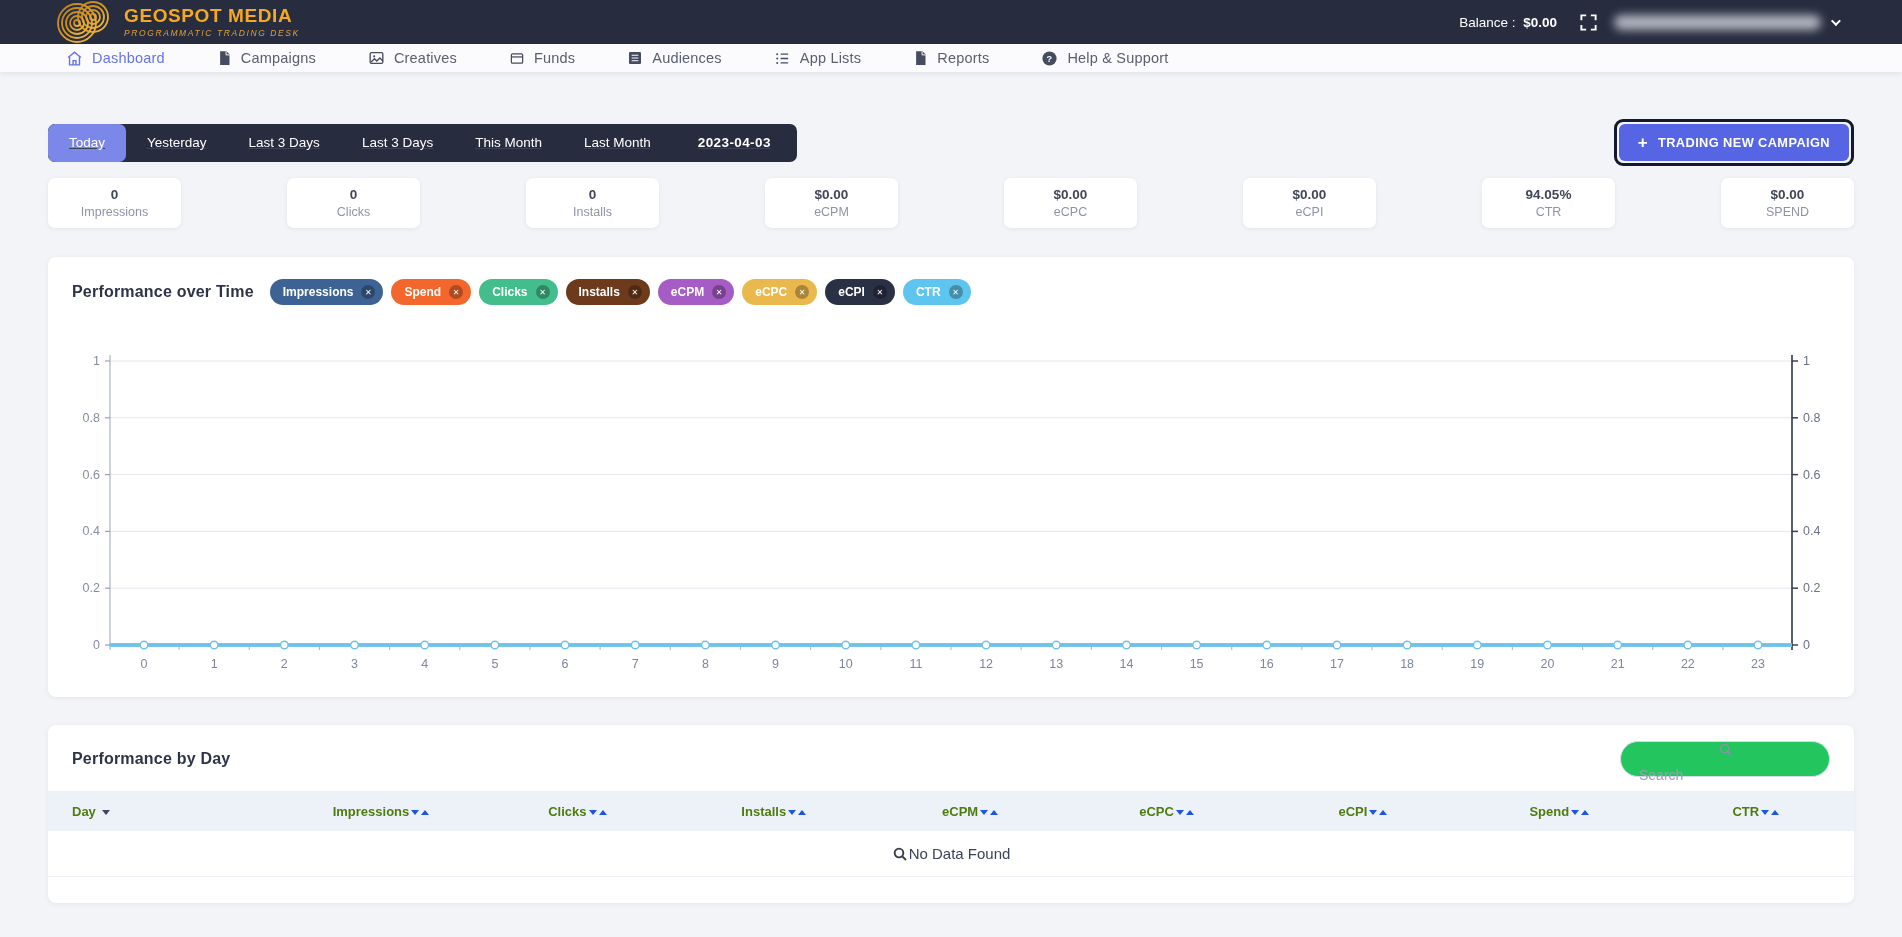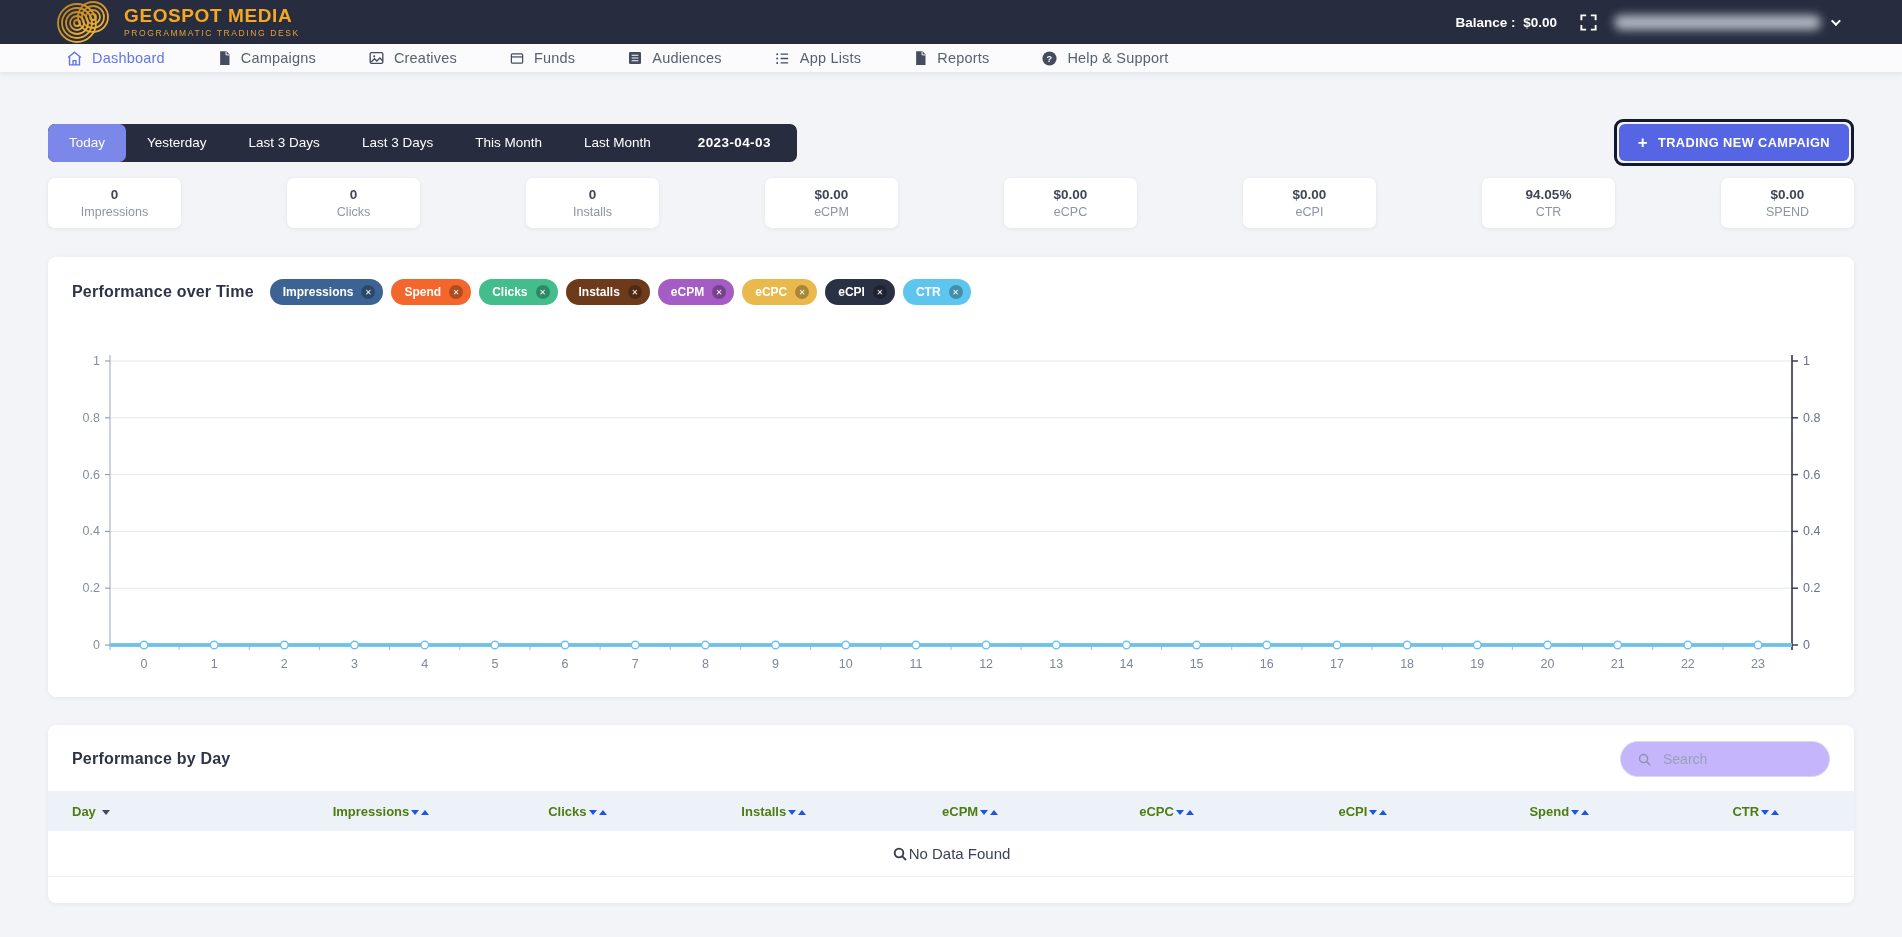--- a/index.html
+++ b/index.html
@@ -13,24 +13,24 @@
 
   
   .topbar {
     height:44px; background:#272d3f;
     display:flex; align-items:center; justify-content:space-between;
     padding:0 64px 0 55px;
   }
   .brand { display:flex; align-items:center; gap:11px; }
   .logo svg { display:block; }
   .brand-name { color:#f5a821; font-weight:bold; font-size:19px; letter-spacing:.6px; line-height:1.1; }
-  .brand-tagline { color:#e2a138; font-size:8.5px; letter-spacing:1.6px; margin-top:2px; }
+  .brand-tagline { color:#e2a138; font-size:8.5px; letter-spacing:1.6px; margin-top:2px;font-style:italic; }
   .topbar-right { display:flex; align-items:center; gap:16px; }
   .balance { color:#fff; font-size:13.5px; }
-  .balance-label { font-weight:bold; }
+  .balance-label { font-weight:normal; }
   .balance-value { font-weight:bold; margin-left:4px; }
   .fs-icon { display:flex; cursor:pointer; margin-left:6px; }
   .user-menu { display:flex; align-items:center; gap:10px; cursor:pointer; }
   .email-blur {
     width:207px; height:15px; border-radius:8px;
     background:#c9cdd8; opacity:.85; filter:blur(5px);
   }
   .caret {
     width:7px; height:7px; border-right:2px solid #fff; border-bottom:2px solid #fff;
     transform:rotate(45deg) translateY(-2px);
@@ -50,21 +50,21 @@
   }
   .nav-item .nav-icon { color:#454c60; display:flex; }
   .nav-item.active { color:#6474e6; }
   .nav-item.active .nav-icon { color:#6474e6; }
 
   
   .content { padding:0 48px; }
   .filter-row { margin-top:47px; display:flex; justify-content:space-between; align-items:center; }
   .tabs {
     background:#272d3f; border-radius:7px; height:38px;
-    display:flex; align-items:stretch; overflow:hidden;
+    display:flex; align-items:stretch; overflow:hidden;text-decoration:underline;
   }
   .tab {
     background:transparent; border:none; color:#fff; font-family:inherit;
     font-size:13.5px; padding:0 21px; cursor:pointer; display:flex; align-items:center;
   }
   .tab.active { background:#7b88e9; border-radius:7px; }
   .tab.date { font-weight:bold; letter-spacing:.4px; padding:0 26px; }
 
   .create-outline { border:3px solid #141a2e; border-radius:9px; padding:2px; }
   .create-btn {
@@ -102,21 +102,21 @@
     font-size:8px; font-weight:normal; cursor:pointer;
   }
   .chart-wrap { margin-top:40px; }
 
   
   .table-card { margin-top:28px; padding-top:16px; }
   .table-head { display:flex; justify-content:space-between; align-items:center; padding:0 24px 14px; }
   .search-box {
     display:flex; align-items:center; gap:9px;
     border:1px solid #d7dbe7; border-radius:18px; height:36px; width:210px;
-    padding:0 16px; background:#c4b5fd;
+    padding:0 16px; background:#22c55e;flex-direction:column;
   }
   .search-box input {
     border:none; outline:none; background:transparent; width:100%;
     font-family:inherit; font-size:14px; color:#3c4257;
   }
   .search-box input::placeholder { color:#9aa1b3; }
   table { width:100%; border-collapse:collapse; table-layout:fixed; }
   thead th {
     background:#edf1f8; height:40px; font-size:13px; color:#4d7c0f;
     font-weight:bold; text-align:center; cursor:pointer;

